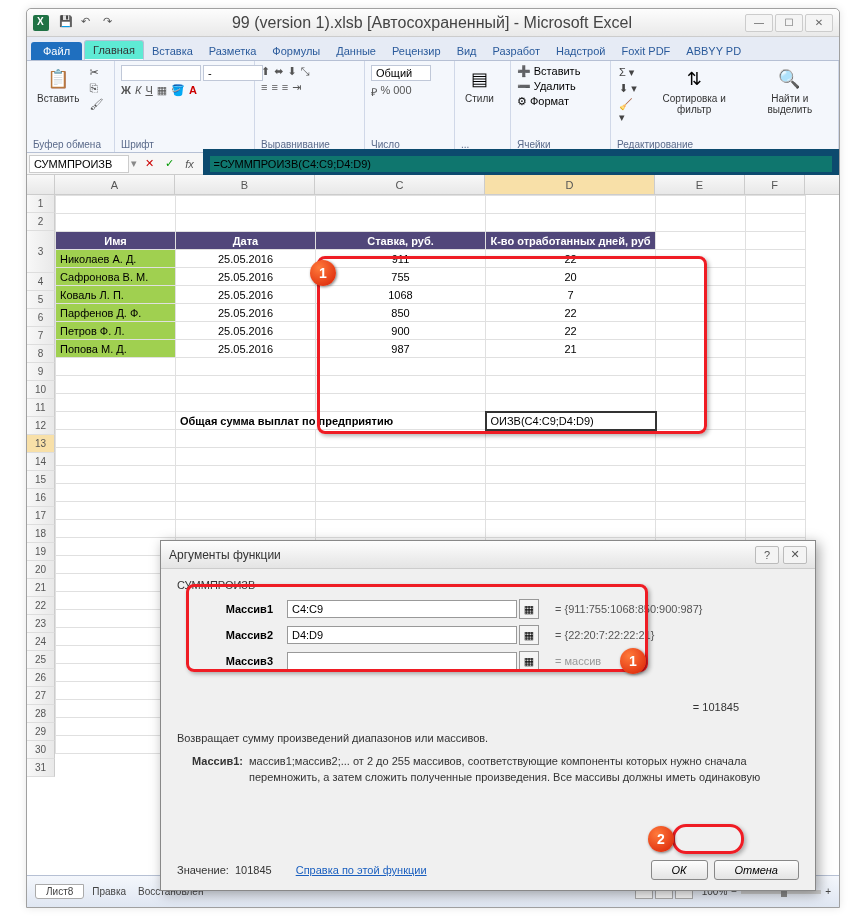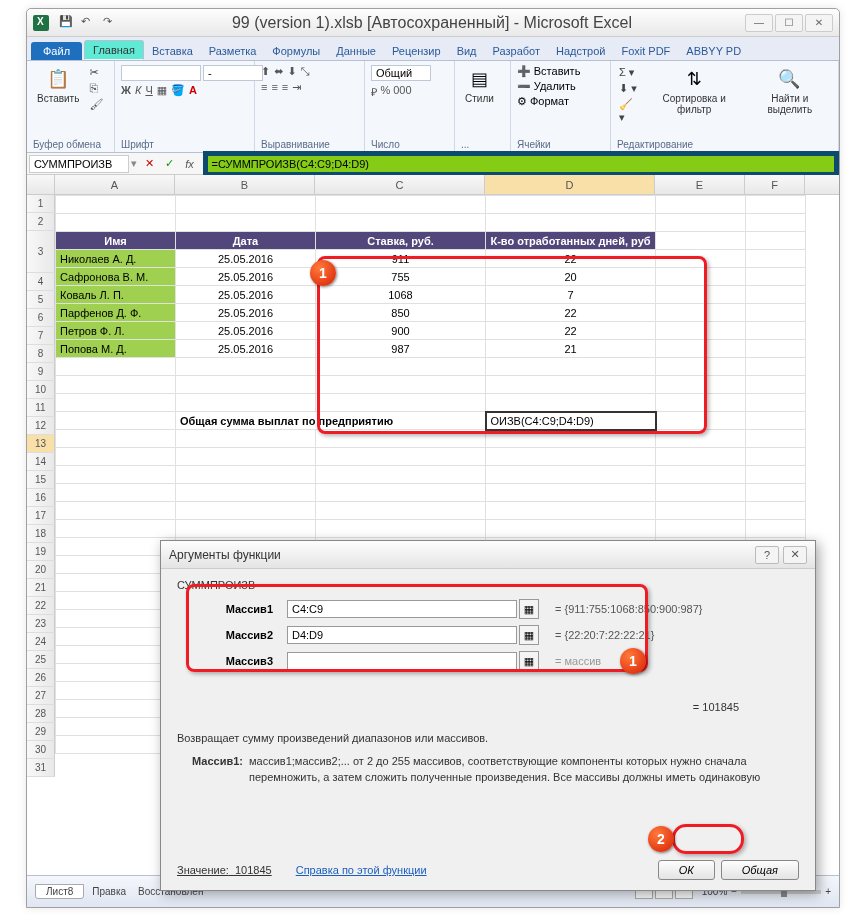--- a/index.html
+++ b/index.html
@@ -30,21 +30,21 @@
 .bigbtn .cap { font-size:10px; color:#333; text-align:center; line-height:1.1; }
 .smrow { display:flex; flex-direction:column; gap:1px; }
 .smrow span { font-size:11px; color:#444; padding:1px 2px; }
 .combo { display:inline-block; border:1px solid #c0c8d8; background:#fff; padding:1px 4px; font-size:11px; min-width:60px; }
 
 
 .fbar { height:22px; border-bottom:1px solid #ccc; display:flex; align-items:center; font-size:11px; background:#f6f6f6; }
 .namebox { width:100px; border:1px solid #ccc; background:#fff; padding:2px 4px; margin:0 2px; }
 .fbar .btns { display:flex; gap:2px; margin:0 4px; }
 .fbar .btns span { width:18px; height:18px; display:flex; align-items:center; justify-content:center; border:1px solid transparent; color:#555; cursor:pointer; }
-.fbar .formula { flex:1; border:5px solid #0c4a6e; background:#84cc16; padding:2px 4px; }
+.fbar .formula { flex:1; border:7px solid #0c4a6e; background:#0f766e; padding:2px 4px; }
 
 
 .grid { position:relative; background:#fff; }
 .colhdr { display:flex; height:20px; background:linear-gradient(#f8f8f8,#e8e8e8); border-bottom:1px solid #ccc; font-size:11px; }
 .colhdr .corner { width:28px; border-right:1px solid #ccc; }
 .colhdr .ch { border-right:1px solid #ccc; display:flex; align-items:center; justify-content:center; color:#555; }
 .colhdr .ch.sel { background:#f8e0a8; }
 .gbody { display:flex; }
 .rowhdrs { width:28px; background:linear-gradient(90deg,#f8f8f8,#e8e8e8); }
 .rh { height:18px; border-bottom:1px solid #ddd; border-right:1px solid #ccc; font-size:10px; color:#555; display:flex; align-items:center; justify-content:center; }
@@ -73,21 +73,21 @@
 .dialog .argrow { display:flex; align-items:center; margin-bottom:6px; }
 .dialog .argrow .albl { width:110px; text-align:right; padding-right:14px; font-weight:bold; }
 .dialog .argrow .ainp { width:230px; border:1px solid #999; background:#fff; padding:2px 4px; font-size:11px; }
 .dialog .argrow .refbtn { width:20px; height:20px; border:1px solid #999; background:#f4f4f4; margin-left:2px; display:flex; align-items:center; justify-content:center; cursor:pointer; }
 .dialog .argrow .aval { margin-left:16px; color:#555; }
 .dialog .desc { margin-top:18px; color:#333; line-height:1.4; }
 .dialog .desc .argdesc { display:flex; margin-top:8px; }
 .dialog .desc .argdesc b { width:72px; text-align:right; padding-right:6px; }
 .dialog .result { margin-top:30px; text-align:right; padding-right:60px; color:#333; }
 .dialog .foot { position:absolute; bottom:10px; left:16px; right:16px; display:flex; align-items:center; }
-.dialog .foot .val { flex:0 0 auto; color:#333;text-decoration:underline; }
+.dialog .foot .val { flex:0 0 auto; color:#333; }
 .dialog .foot .link { color:#1a5fbf; text-decoration:underline; margin-left:24px; cursor:pointer; }
 .dialog .foot .spacer { flex:1; }
 .dialog button { padding:3px 20px; font-size:11px; border:1px solid #888; background:linear-gradient(#fdfdfd,#e4e4e4); border-radius:3px; cursor:pointer; margin-left:6px;font-style:italic; }
 
 
 .statusbar { position:absolute; bottom:0; left:0; right:0; height:32px; background:linear-gradient(#f4f7fc,#dfe6f2); border-top:1px solid #b6c0d4; display:flex; align-items:center; font-size:10px; color:#444; padding:0 8px; }
 .statusbar .sheet-tab { border:1px solid #aaa; background:#fff; padding:1px 10px; border-radius:0 0 3px 3px; margin-right:8px; }
 .statusbar .spacer { flex:1; }
 .statusbar .viewbtn { width:18px; height:14px; border:1px solid #aaa; margin:0 1px; background:#f8f8f8; }
 .statusbar .zoom { display:flex; align-items:center; gap:4px; margin-left:8px; }
@@ -599,21 +599,21 @@
         <b>Массив1:</b>
         <span style="flex:1">массив1;массив2;... от 2 до 255 массивов, соответствующие компоненты которых нужно сначала перемножить, а затем сложить полученные произведения. Все массивы должны иметь одинаковую</span>
       </div>
     </div>
   </div>
   <div class="foot">
     <span class="val"><span>Значение:</span>&nbsp;&nbsp;<span>101845</span></span>
     <span class="link">Справка по этой функции</span>
     <span class="spacer"></span>
     <button>ОК</button>
-    <button>Общая</button>
+    <button>Отмена</button>
   </div>
 </div>
 
 <div class="red-outline" style="left:186px; top:584px; width:462px; height:88px;"></div>
 <div class="badge" style="left:620px; top:648px;">1</div>
 
 <div class="red-outline" style="left:672px; top:824px; width:72px; height:30px; border-radius:14px;"></div>
 <div class="badge" style="left:648px; top:826px;">2</div>
 
 </body></html>

